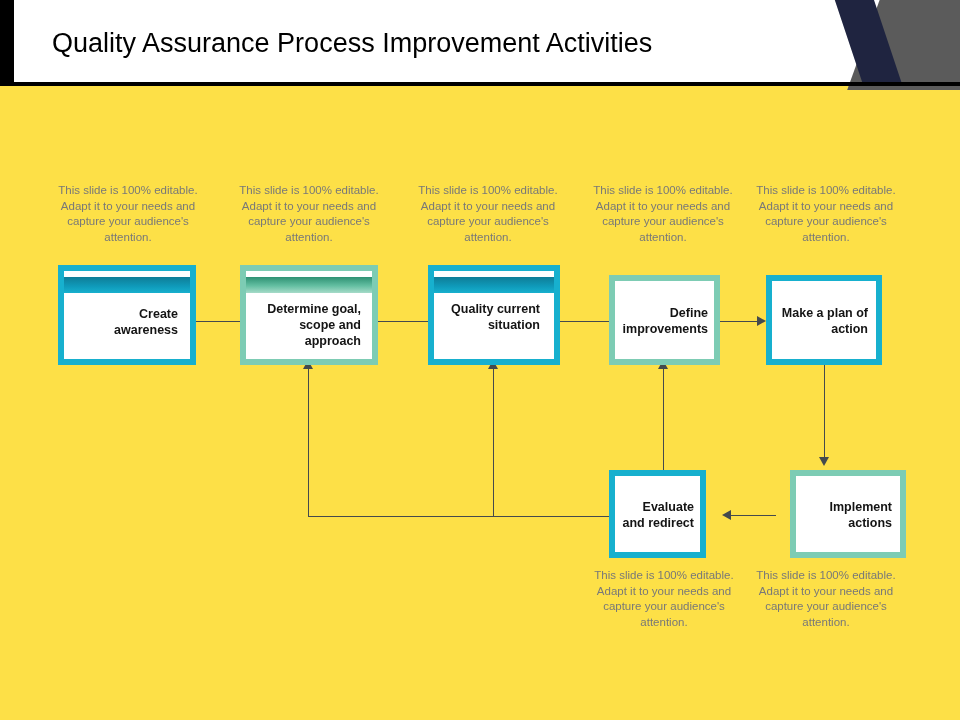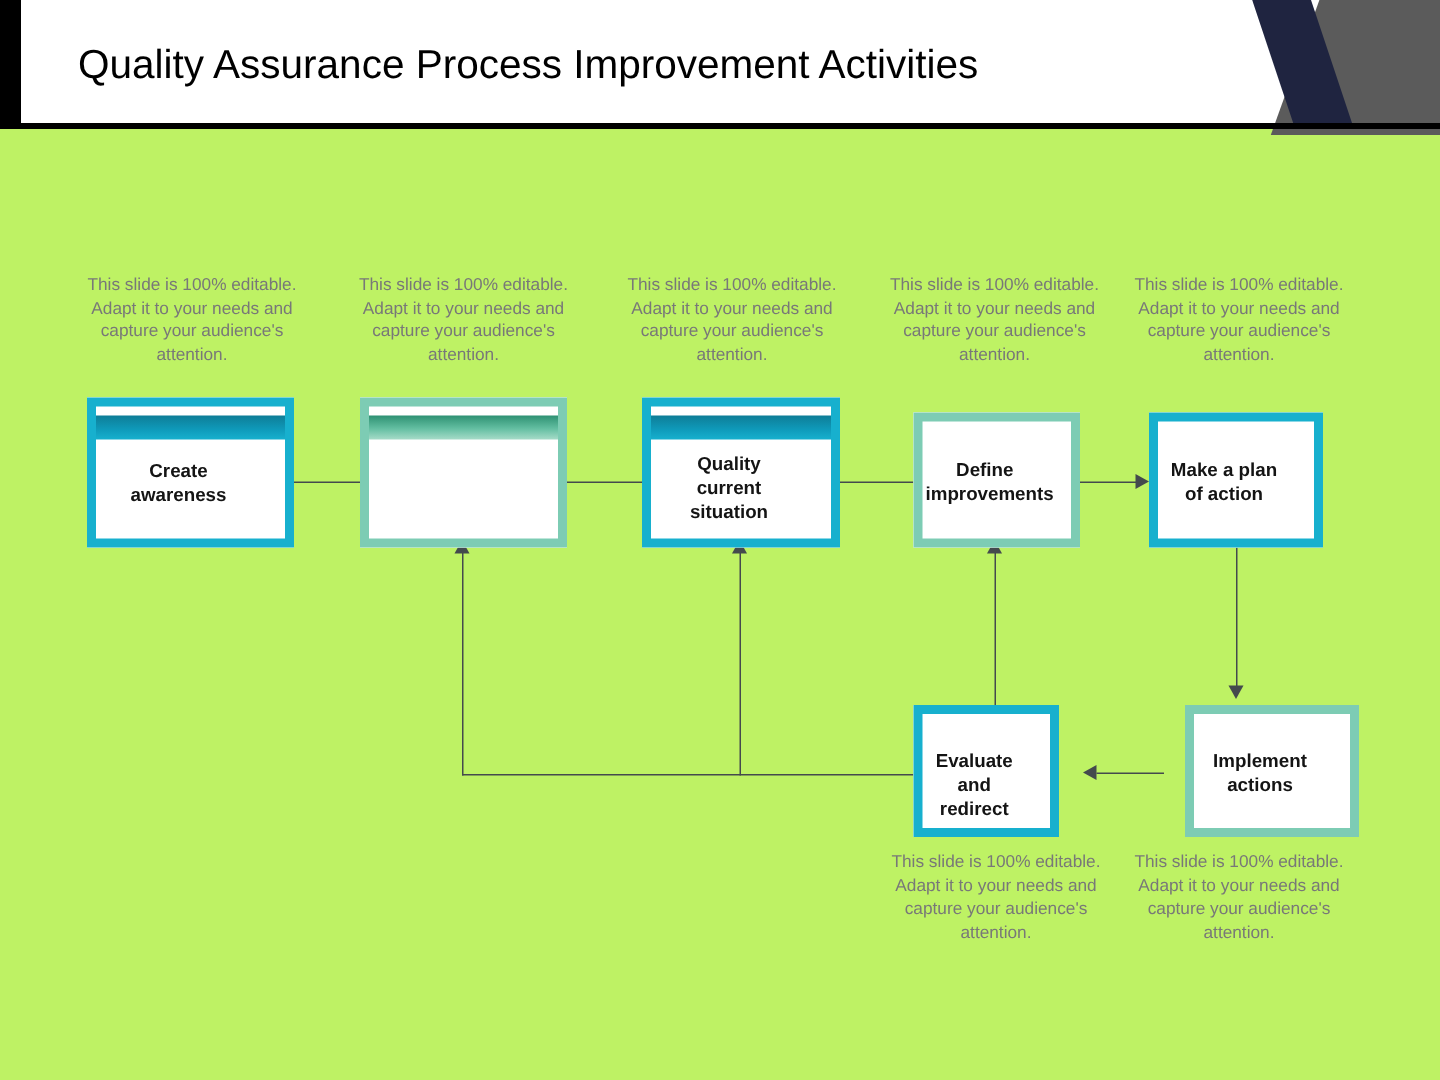--- a/index.html
+++ b/index.html
@@ -4,21 +4,21 @@
 <title>Quality Assurance Process Improvement Activities</title>
 <style>
   html,body{margin:0;padding:0;}
   body{
     width:960px;height:720px;
     background:#ffffff;
     font-family:"Liberation Sans", sans-serif;
     overflow:hidden;
     position:relative;
   }
-  #slide{position:relative;width:960px;height:720px;background:#bef264;overflow:hidden;}
+  #slide{position:relative;width:960px;height:720px;background:#fde047;overflow:hidden;}
 
   
   #header{position:absolute;left:0;top:0;width:960px;height:90px;overflow:hidden;}
   #header-bg{position:absolute;left:0;top:0;width:960px;height:83px;background:#ffffff;}
   #header-left-bar{position:absolute;left:0;top:0;width:14px;height:83px;background:#000000;}
   #header-rule{position:absolute;left:0;top:82px;width:960px;height:4px;background:#000000;}
   #corner-gray{
     position:absolute;right:0;top:0;width:120px;height:110px;
     background:#5B5B5B;
     clip-path:polygon(33% 0%, 100% 0%, 100% 100%, 0% 100%);
@@ -48,22 +48,22 @@
   
   .node{position:absolute;box-sizing:border-box;background:#ffffff;}
   .node .frame{
     position:absolute;left:0;top:0;right:0;bottom:0;
     box-sizing:border-box;background:#ffffff;
   }
   .node .band{
     position:absolute;height:16px;left:6px;right:6px;top:12px;
   }
   .node .label{
-    position:absolute;left:0;right:16px;
-    text-align:center;
+    position:absolute;left:0;right:4px;
+    text-align:right;
     font-size:12.5px;font-weight:bold;color:#141414;
     line-height:16px;
   }
 
   
   .cyan .frame{border:6px solid #17B0CE;}
   .cyan .band{background:linear-gradient(180deg,#0E7D97 0%, #0F9BBB 60%, #17B0CE 100%);}
   
   .green .frame{border:6px solid #7DCCB4;}
   .green .band{background:linear-gradient(180deg,#2E9173 0%, #64BFA2 55%, #A6DBC8 100%);}
@@ -127,20 +127,21 @@
 
     <div class="node cyan" style="left:58px;top:175px;width:138px;height:100px;">
       <div class="frame"></div>
       <div class="band"></div>
       <div class="label" style="top:41px;padding:0 14px;">Create awareness</div>
     </div>
 
     <div class="node green" style="left:240px;top:175px;width:138px;height:100px;">
       <div class="frame"></div>
       <div class="band"></div>
+      <div class="label" style="top:36px;padding:0 13px;">Determine goal, scope and approach</div>
     </div>
 
     <div class="node cyan" style="left:428px;top:175px;width:132px;height:100px;">
       <div class="frame"></div>
       <div class="band"></div>
       <div class="label" style="top:36px;padding:0 16px;">Quality current situation</div>
     </div>
 
     <div class="node cyan" style="left:766px;top:185px;width:116px;height:90px;">
       <div class="frame"></div>

